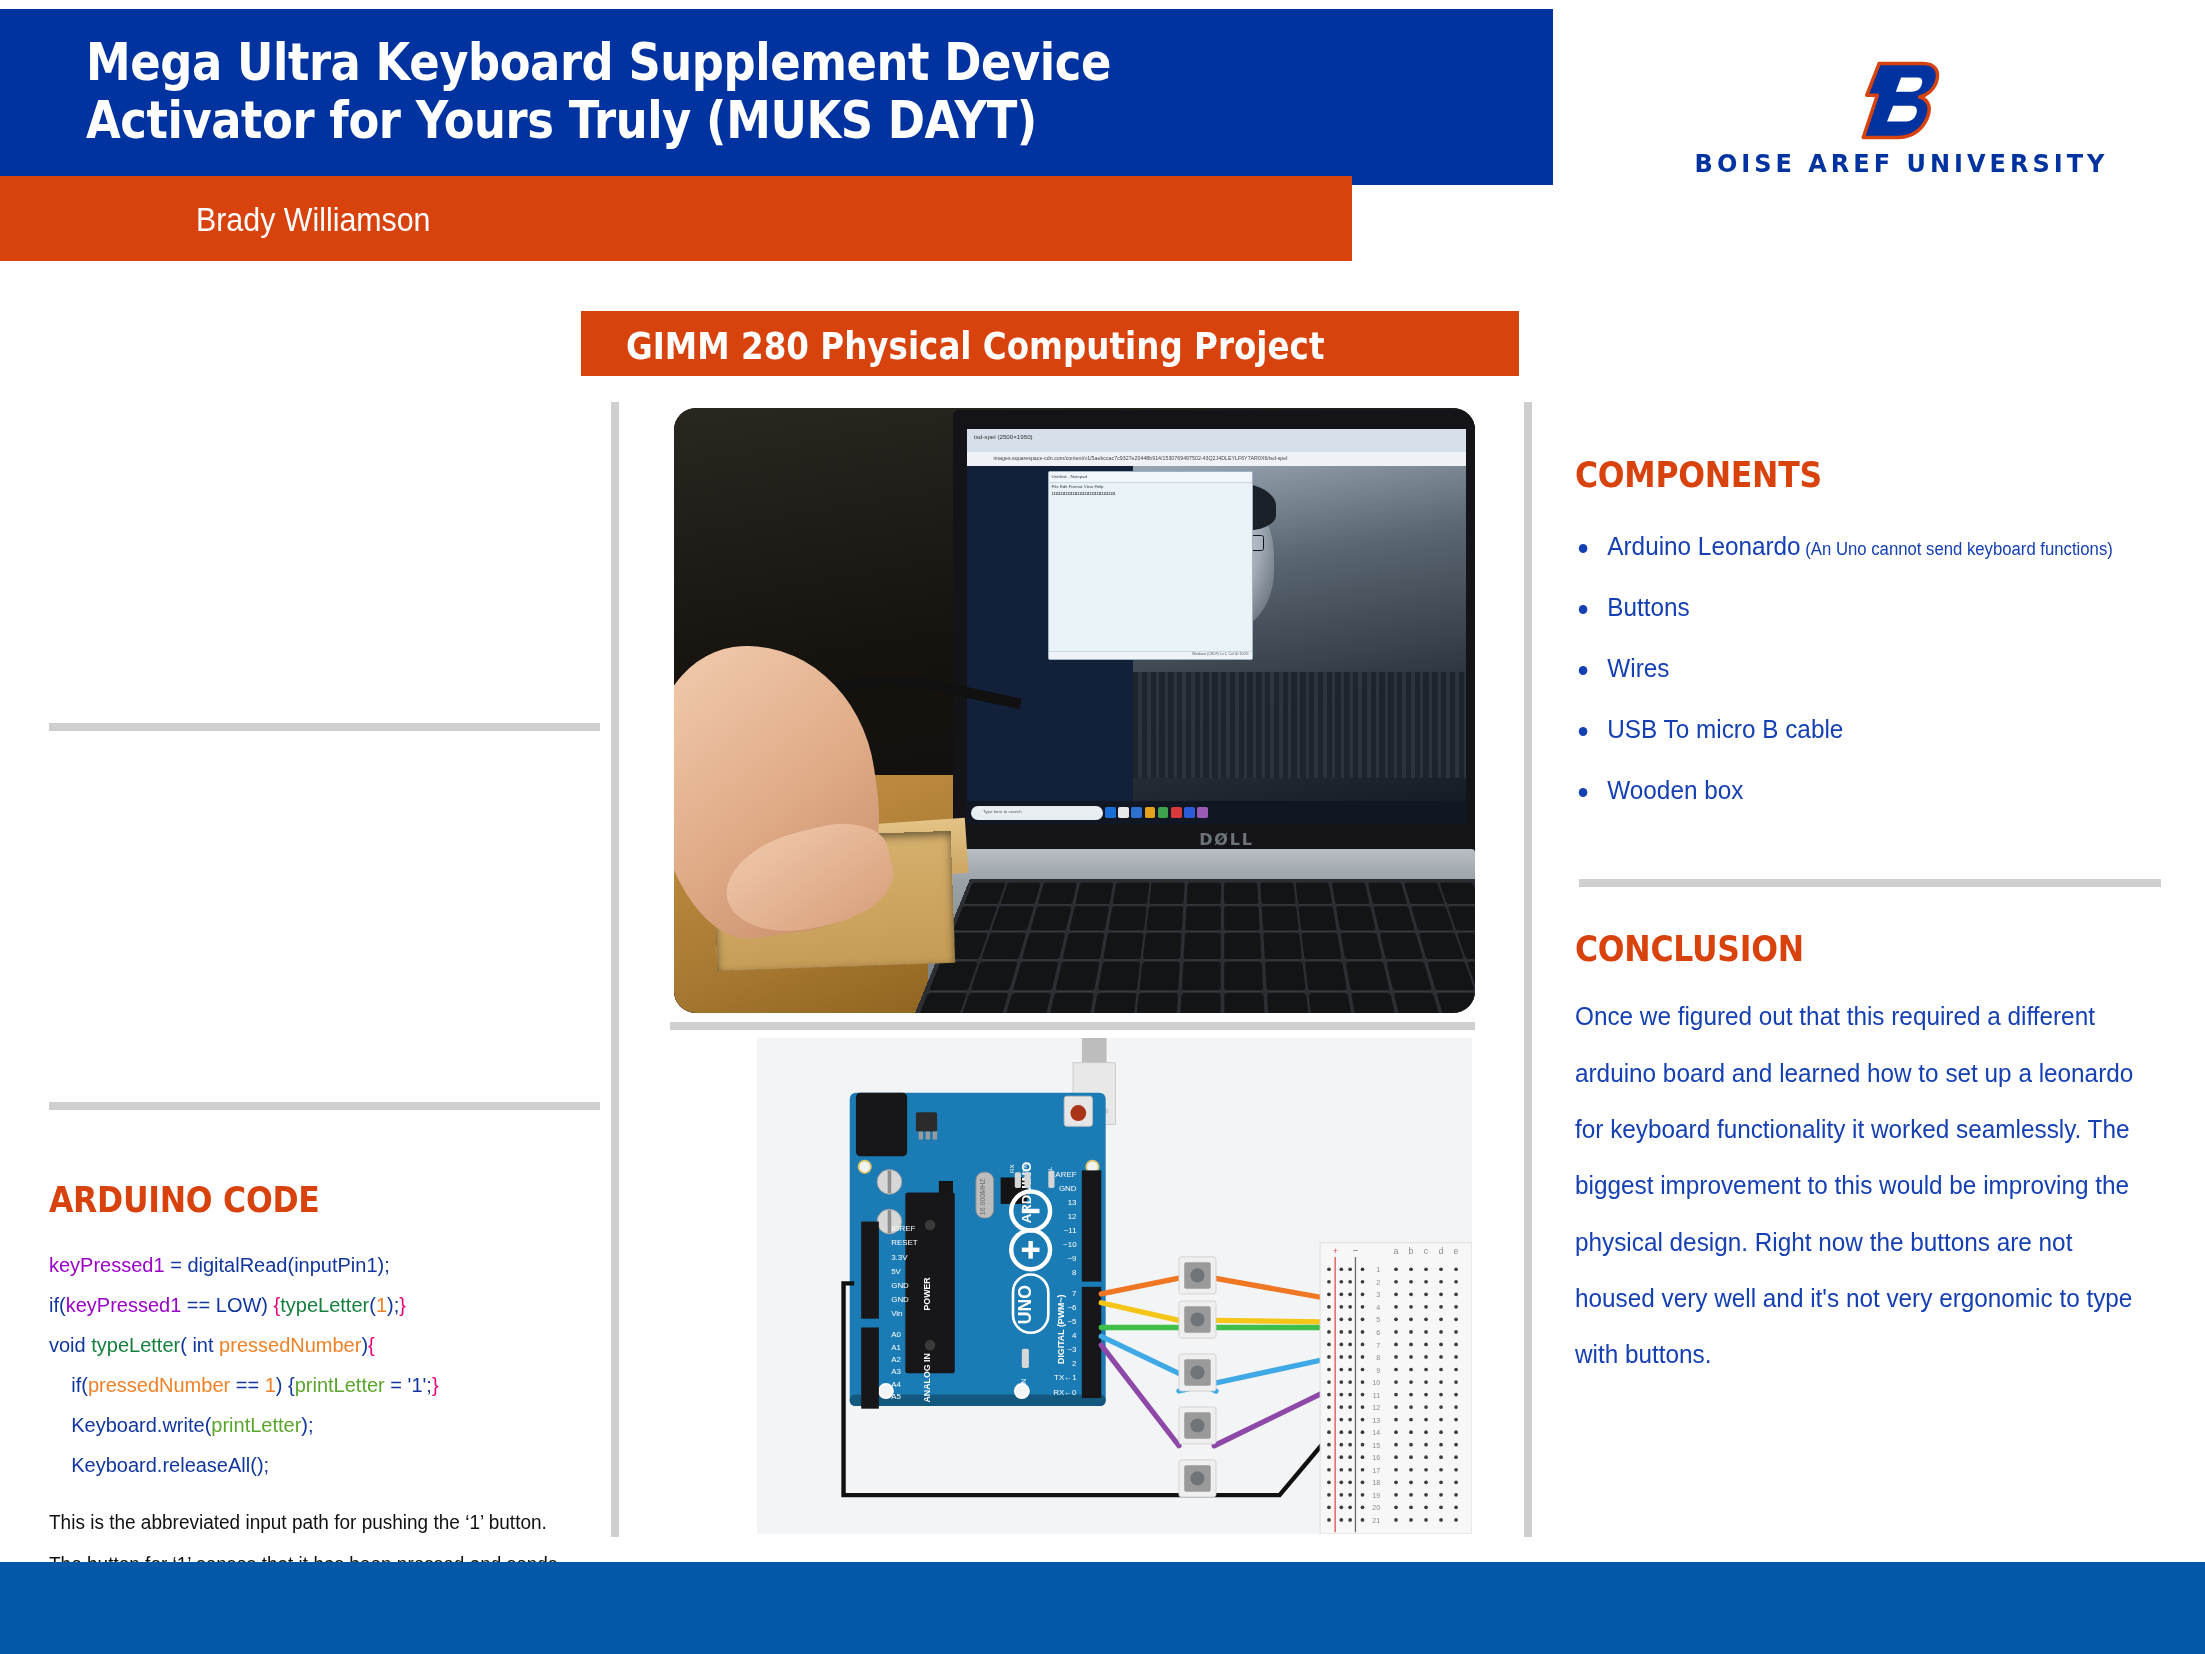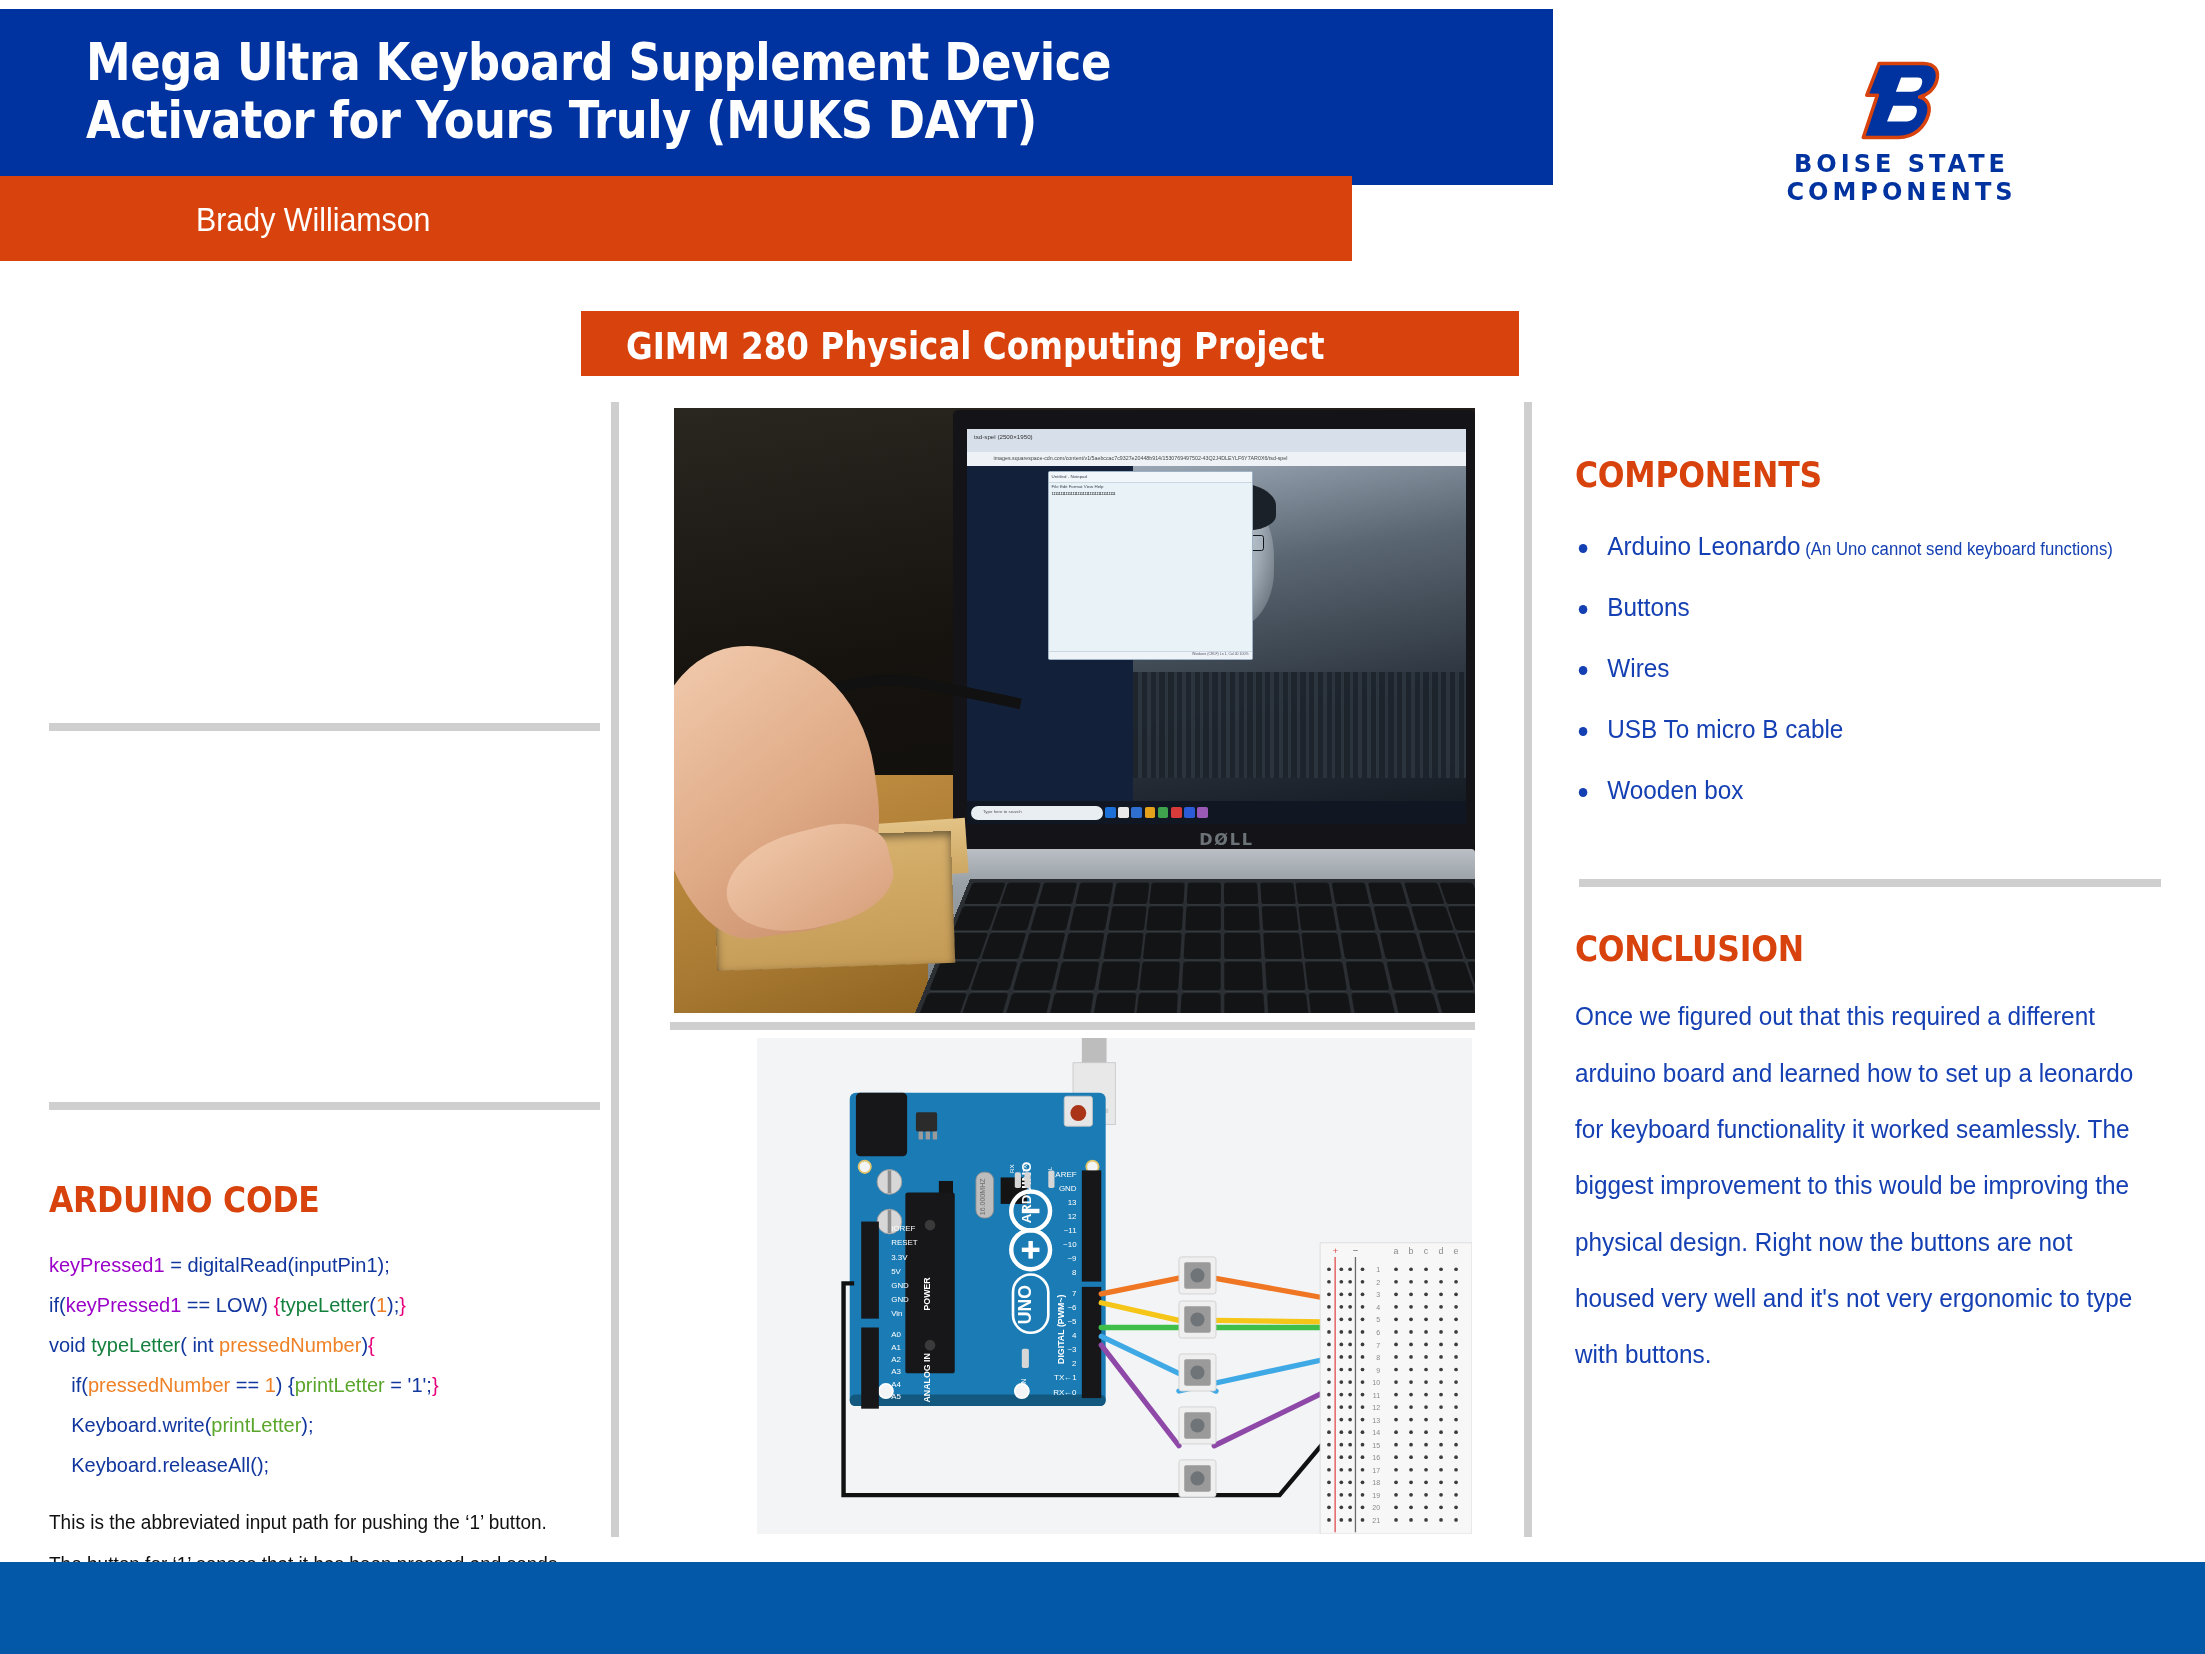--- a/index.html
+++ b/index.html
@@ -113,21 +113,21 @@
   }
   .bullets li .dot {
     position: absolute; left: 3.5px; top: 11.5px;
     width: 9.7px; height: 9.7px; border-radius: 50%; background: #1540b3;
   }
   .bullets li .sub { font-size: 17.6px; }
 
   
   .photo {
     position: absolute; left: 674px; top: 408px; width: 801px; height: 605px;
-    background: #0c0c10; overflow: hidden;
+    background: #0c0c10; overflow: hidden; border-radius: 22px;
   }
   .ph-dark { position:absolute; left:0; top:0; width:100%; height:100%;
     background: linear-gradient(170deg,#2a2620 0%,#16130f 38%,#0b0a09 100%); }
   .ph-desk { position:absolute; left:0; bottom:0; width:291px; height:238px;
     background: linear-gradient(160deg,#c79346 0%,#a97a33 60%,#8d631f 100%); }
   .ph-box {
     position:absolute; left:41px; bottom:46px; width:238px; height:132px;
     background: linear-gradient(175deg,#d8b370 0%,#c49a55 100%);
     transform: rotate(-2deg);
     box-shadow: 0 3.5px 8.8px rgba(0,0,0,.5) inset;
@@ -270,21 +270,21 @@
 Activator for Yours Truly (MUKS DAYT)</div>
   <div class="hdr-orange"></div>
   <div class="hdr-author">Brady Williamson</div>
 
   <div class="logo-wrap">
     <svg class="logo-b" width="88" height="81" viewBox="0 0 100 92">
       <path d="M24 4 L74 4 C88 4 93 13 89 25 C86 34 78 40 70 42 C78 44 83 51 80 62 C76 76 64 88 46 88 L6 88 L22 40 L10 40 Z" fill="#0033a0" stroke="#d8420d" stroke-width="4" stroke-linejoin="round"></path>
       <path d="M49 20 L68 20 C73 20 74 24 72 29 C70 34 66 36 61 36 L43 36 Z" fill="#ffffff"></path>
       <path d="M40 52 L61 52 C67 52 68 57 66 62 C64 68 59 70 53 70 L33 70 Z" fill="#ffffff"></path>
     </svg>
-    <div class="logo-word">BOISE STATE COMPONENTS</div>
+    <div class="logo-word">BOISE AREF UNIVERSITY</div>
   </div>
 
   <div class="banner"></div>
   <div class="banner-text">GIMM 280 Physical Computing Project</div>
 
   <div class="vdiv" style="left:611px; top:402px; height:1135px;"></div>
   <div class="vdiv" style="left:1524px; top:402px; height:1135px;"></div>
   <div class="hdiv" style="left:49px; top:723px; width:551px;"></div>
   <div class="hdiv" style="left:49px; top:1102px; width:551px;"></div>
   <div class="hdiv" style="left:670px; top:1022px; width:805px;"></div>

